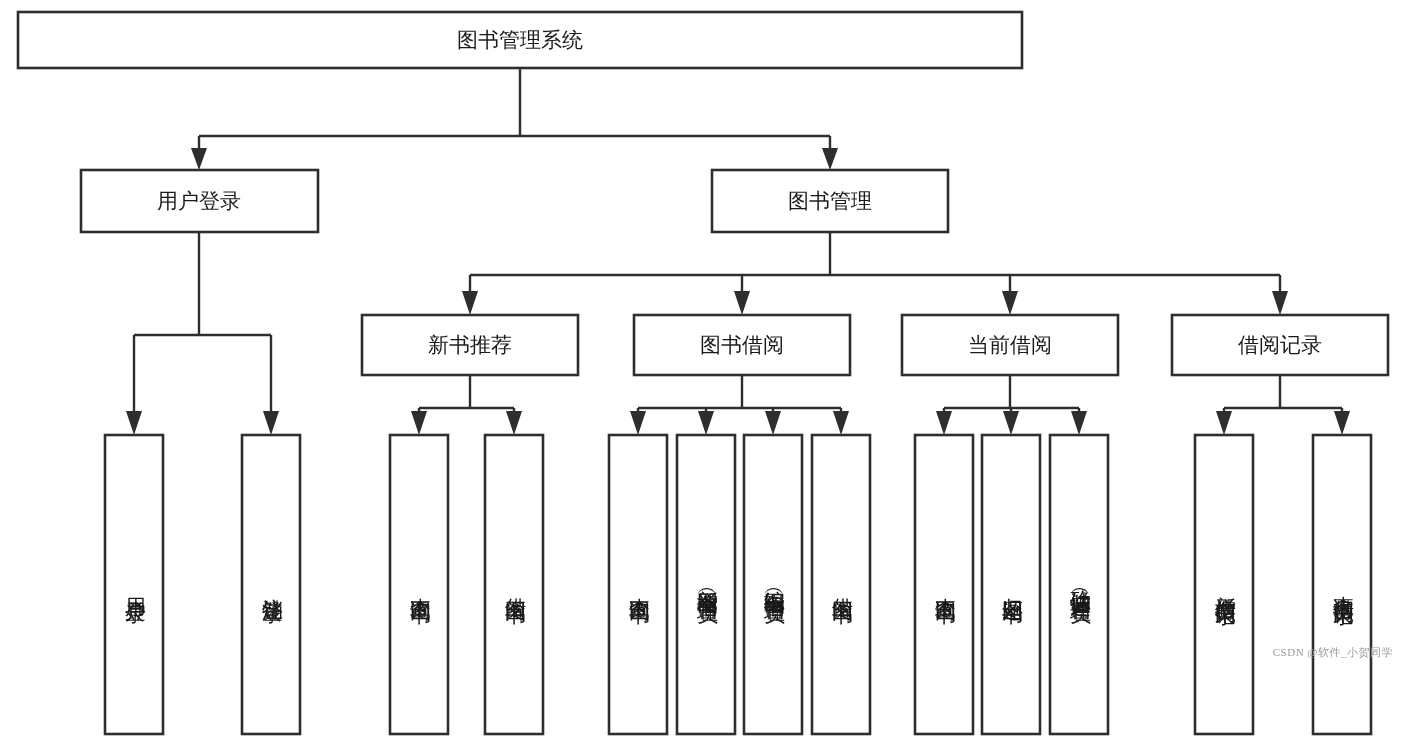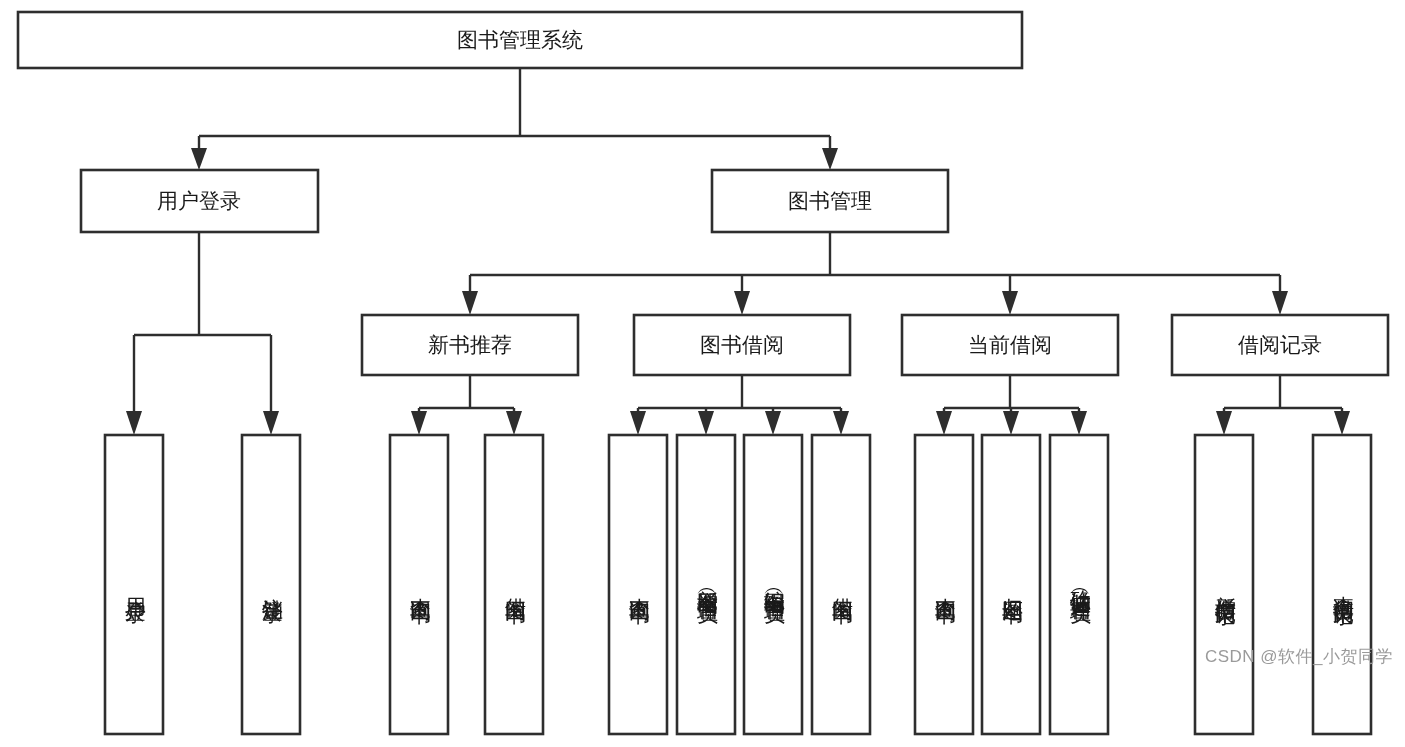--- a/index.html
+++ b/index.html
@@ -56,23 +56,23 @@
     fill: #1a1a1a;
     text-anchor: middle;
     dominant-baseline: middle;
     writing-mode: vertical-rl;
     text-orientation: upright;
     letter-spacing: 2px;
   }
   .watermark {
     position: absolute;
     right: 12px;
-    bottom: 4px;
-    font-family: Liberation Sans, sans-serif;
-    font-size: 17px;
+    bottom: 12px;
+    font-family: Liberation Serif, serif;
+    font-size: 11px;
     color: #9a9a9a;
     letter-spacing: 0.5px;
     user-select: none;
     pointer-events: none;
   }
 </style>
 </head>
 <body>
 
 <div id="diagram-root">

